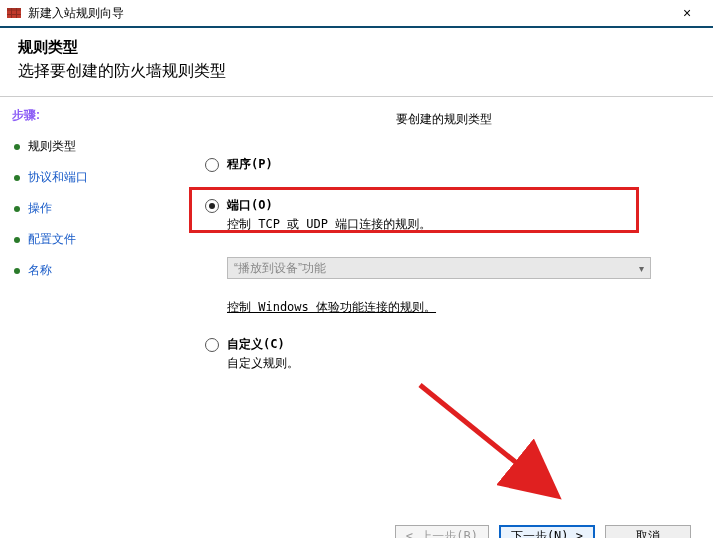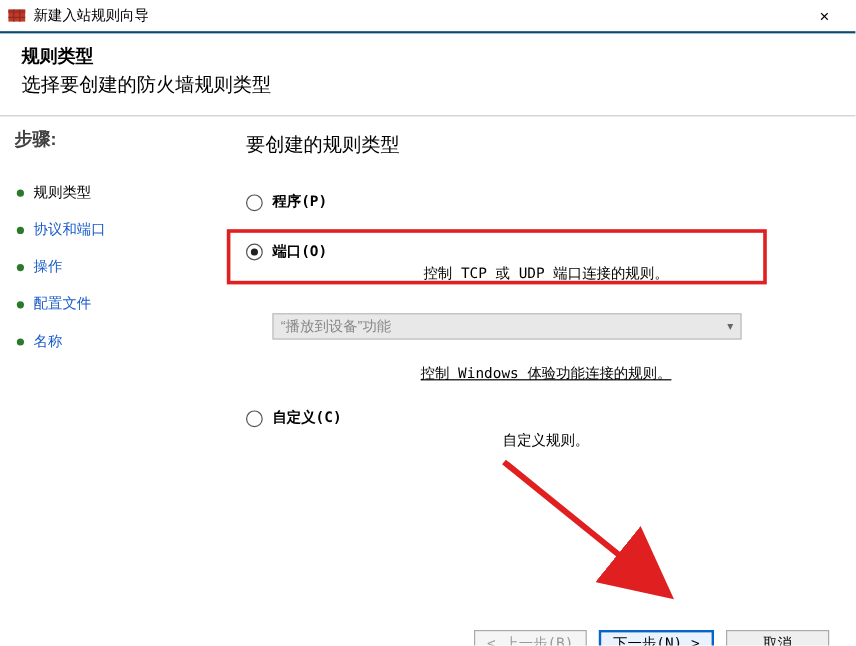--- a/index.html
+++ b/index.html
@@ -36,62 +36,62 @@
   .header h1 { font-size: 15px; font-weight: bold; color: #000; margin-bottom: 4px; }
   .header .subtitle { font-size: 16px; color: #000; }
   .body {
     display: flex;
     height: 415px;
   }
   .sidebar {
     width: 175px;
     padding: 10px 12px;
   }
-  .sidebar .steps-label { font-size: 15px; font-weight: bold; color: #404040; margin-bottom: 22px; }
+  .sidebar .steps-label { font-size: 12px; font-weight: bold; color: #8b5cf6; margin-bottom: 10px; }
   .step-item {
     display: flex; align-items: center;
     font-size: 12px;
     padding: 4px 2px;
     margin-bottom: 6px;
     cursor: pointer;
   }
   .step-item .bullet {
     width: 6px; height: 6px; border-radius: 50%;
     background: #2a7a2a; margin-right: 8px; flex-shrink: 0;
   }
   .step-item.current { color: #1a5cc8; }
   .step-item.other { color: #1a5cc8; }
   .step-item.done { color: #000; }
   .content {
     flex: 1;
     padding: 14px 30px 10px 30px;
     position: relative;
   }
-  .content .question { font-size: 16px; color: #000; margin-bottom: 28px; }
-  .radio-group { margin-left: 0; text-align: center; }
+  .content .question { font-size: 12px; color: #000; margin-bottom: 28px; text-align: center; }
+  .radio-group { margin-left: 0; }
   .radio-item { margin-bottom: 20px; position: relative; }
   .radio-line { display: flex; align-items: center; }
   .radio-outer {
     width: 14px; height: 14px; border: 1px solid #555; border-radius: 50%;
     display: inline-flex; align-items: center; justify-content: center;
     margin-right: 8px; flex-shrink: 0; background: #fff;
   }
   .radio-outer.selected::after {
     content: ""; width: 6px; height: 6px; border-radius: 50%; background: #222;
   }
   .radio-label { font-size: 12px; font-weight: bold; color: #000; font-family: "SimSun", monospace; }
   .radio-desc { font-size: 12px; color: #000; margin-left: 22px; margin-top: 2px; font-family: "SimSun", monospace; }
   .highlight-box {
     position: absolute;
     border: 3px solid #e02020;
     pointer-events: none;
   }
   .dropdown {
     margin-left: 22px; margin-top: 6px;
-    width: 391px; height: 22px;
+    width: 424px; height: 22px;
     background: #e8e8e8;
     border: 1px solid #bbb;
     display: flex; align-items: center; justify-content: space-between;
     padding: 0 6px; color: #888; font-size: 12px;
   }
   .dropdown .chev { font-size: 10px; color: #666; }
   .footer {
     height: 48px;
     display: flex;
     align-items: center;

